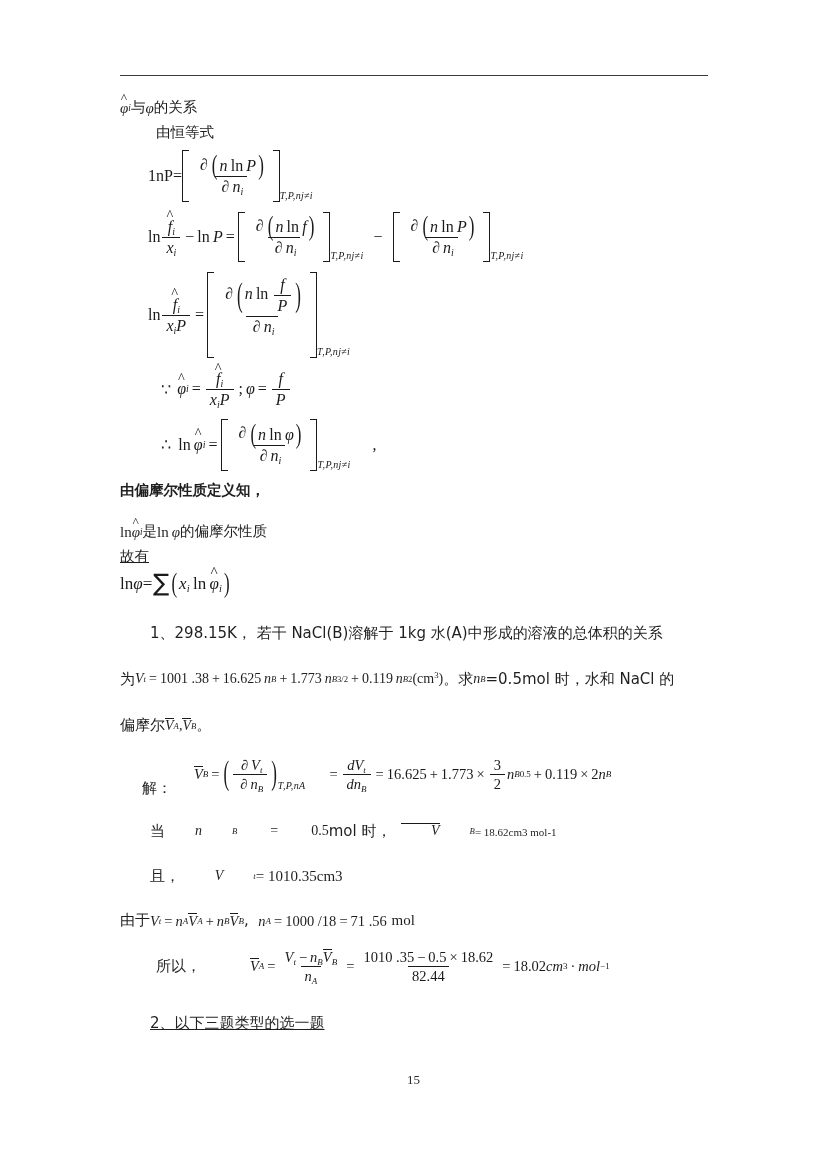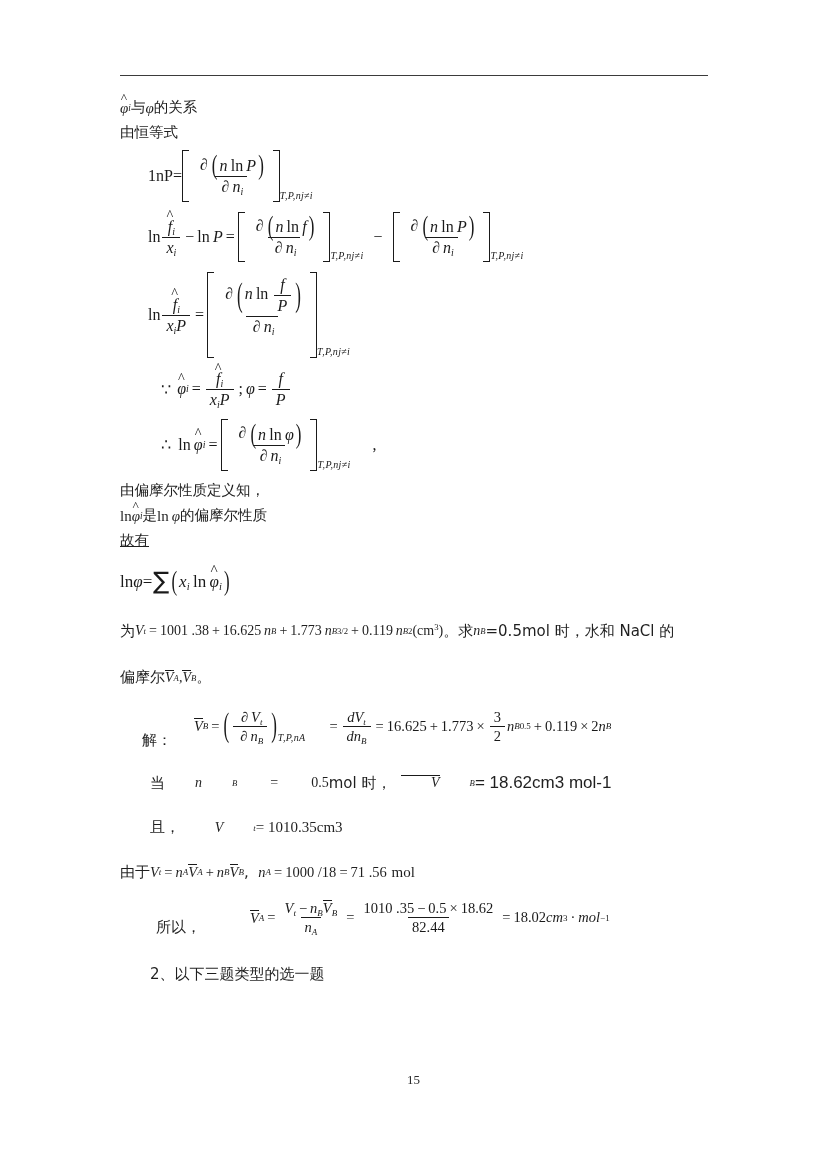--- a/index.html
+++ b/index.html
@@ -191,21 +191,21 @@
 
     <div class="line cn" style="margin-bottom:9px;">
       <span class="math" style="font-size:15px;">
         <span class="hat mi">φ</span>
           <sub>i</sub>
       </span><span>与</span><span class="math" style="font-size:15px;">
           <span class="mi">φ</span>
         </span><span>的关系</span>
     </div>
 
-    <div class="line cn" style="margin-bottom:11px;">由恒等式</div>
+    <div class="line cn" style="margin-bottom:11px;margin-left:36px;">由恒等式</div>
 
     <div class="eqline" style="margin-left:28px; margin-bottom:10px;">
       <span class="math">
         <span class="up">1nP=</span>
         <span class="brksub">
           <span class="brk" style="height:52px;">
             <span class="bl"></span>
             <span class="bc">
               <span class="frac">
                 <span class="fnum"><span class="op">∂</span><span class="par par-sm">
@@ -335,47 +335,48 @@
               </span>
             </span>
             <span class="br"></span>
           </span>
           <span class="ssub">T,P,nj≠i</span>
         </span>
         <span class="up" style="padding-left:22px;">,</span>
       </span>
     </div>
 
-    <div class="line cn" style="margin-bottom:11px;">由偏摩尔性质定义知，</div>
+    <div class="line cn" style="margin-bottom:27px;font-weight:bold;">由偏摩尔性质定义知，</div>
 
     <div class="line cn" style="margin-bottom:9px;">
       <span class="math" style="font-size:15px;">
           <span class="up">ln</span>
           <span class="hat mi">φ</span>
           <sub>i</sub>
         </span><span>是</span><span class="math" style="font-size:15px;"><span class="up">ln</span> <span class="mi">φ</span></span><span>的偏摩尔性质</span>
     </div>
 
-    <div class="line cn" style="margin-bottom:24px;text-decoration:underline;">故有</div>
+    <div class="line cn" style="margin-bottom:10px;text-decoration:underline;">故有</div>
 
     <div class="eqline" style="margin-bottom:16px;">
       <span class="math" style="font-size:17px;">
         <span class="up">ln</span>
           <span class="mi">φ</span>
           <span class="up">=</span>
         <span class="sigma">∑</span>
         <span class="par par-sm">
             <span class="pl">(</span>
             <span class="pc"><span class="mi">x</span><sub>i</sub> <span class="up">ln</span> <span class="hat mi">φ</span><sub>i</sub></span>
             <span class="pr">)</span>
           </span>
       </span>
     </div>
 
 
+    <div class="body-para cn indent2">1、298.15K，  若干 NaCl(B)溶解于 1kg 水(A)中形成的溶液的总体积的关系</div>
 
     <div class="body-para cn">
       <span>为</span><span class="math" style="font-size:14px;"><span class="mi">V</span><sub>t</sub><span class="op">=</span><span class="num">1001 .38</span><span class="op">+</span><span class="num">16.625</span> <span class="mi">n</span><sub>B</sub><span class="op">+</span><span class="num">1.773</span> <span class="mi">n</span><sub>B</sub><sup class="supn">3/2</sup><span class="op">+</span><span class="num">0.119</span> <span class="mi">n</span><sub>B</sub><sup class="supn">2</sup><span class="up">(cm<sup class="supn">3</sup>)</span></span><span>。求</span><span class="math" style="font-size:14px;">
           <span class="mi">n</span>
           <sub>B</sub>
         </span><span>=0.5mol 时，水和 NaCl 的</span>
     </div>
 
     <div class="body-para cn">
       <span>偏摩尔</span><span class="math" style="font-size:14px;">
@@ -432,21 +433,21 @@
 
     <div class="body-para cn indent2" style="line-height:44px;">
       <span>当</span><span class="math" style="font-size:14px;">
           <span class="mi">n</span>
           <sub>B</sub>
           <span class="op">=</span>
           <span class="num">0.5</span>
         </span><span>mol 时，</span>&nbsp;&nbsp;<span class="math" style="font-size:14px;">
           <span class="ovl"><span class="mi">V</span></span>
           <sub>B</sub>
-        </span><span class="up" style="font-family:Liberation Sans, sans-serif; font-size:17px;">= 18.62cm3 mol-1</span>
+        </span><span class="up" style="font-family:Liberation Serif, serif; font-size:11px;">= 18.62cm3 mol-1</span>
     </div>
 
     <div class="body-para cn indent2" style="line-height:44px;">
       <span>且，</span>&nbsp;<span class="math" style="font-size:14px;">
           <span class="mi">V</span>
           <sub>t</sub>
         </span><span class="up" style="font-family:'Liberation Serif',serif; font-size:15px;">= 1010.35cm3</span>
     </div>
 
     <div class="body-para cn" style="line-height:44px;">
@@ -467,21 +468,21 @@
           <span class="mi">n</span>
           <sub>A</sub>
           <span class="op">=</span>
           <span class="num">1000 /18</span>
           <span class="op">=</span>
           <span class="num">71 .56</span>
         </span>&nbsp;<span style="font-family:'Liberation Serif',serif; font-size:15px;">mol</span>
     </div>
 
     <div style="position:relative; height:60px;">
-      <span class="cn" style="position:absolute; left:36px; top:26px; font-size:15px;">所以，</span>
+      <span class="cn" style="position:absolute; left:36px; top:16px; font-size:15px;">所以，</span>
       <span class="math" style="position:absolute; left:130px; top:6px; font-size:14.5px;">
         <span class="ovl"><span class="mi">V</span></span>
           <sub>A</sub>
           <span class="op">=</span>
         <span class="frac">
           <span class="fnum"><span class="mi">V</span><sub>t</sub><span class="op">−</span><span class="mi">n</span><sub>B</sub><span class="ovl"><span class="mi">V</span></span><sub>B</sub></span>
           <span class="fden"><span class="mi">n</span><sub>A</sub></span>
         </span>
         <span class="op">=</span>
         <span class="frac">
@@ -491,19 +492,19 @@
         <span class="op">=</span>
           <span class="num">18.02</span>
           <span class="mi">cm</span>
           <sup class="supn">3</sup>
           <span class="op">·</span>
           <span class="mi">mol</span>
           <sup class="supn">−1</sup>
       </span>
     </div>
 
-    <div class="body-para cn indent2" style="line-height:40px;">2、以下三题类型的选一题</div>
+    <div class="body-para cn indent2" style="line-height:40px;text-decoration:underline;">2、以下三题类型的选一题</div>
 
   </div>
 
   <div class="page-number">15</div>
 
 </div>
 
 </body></html>

